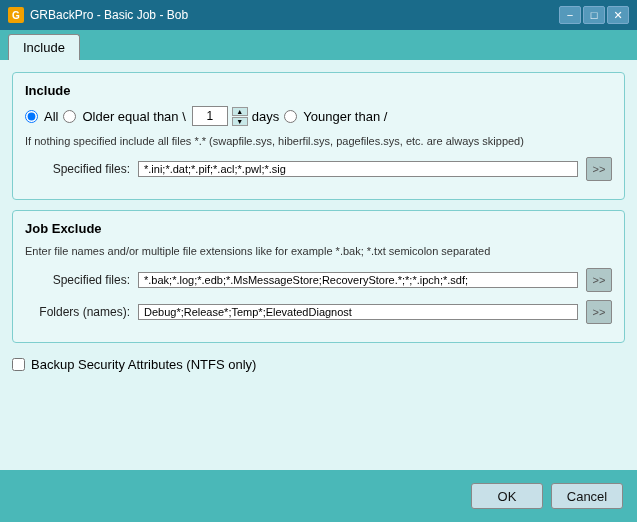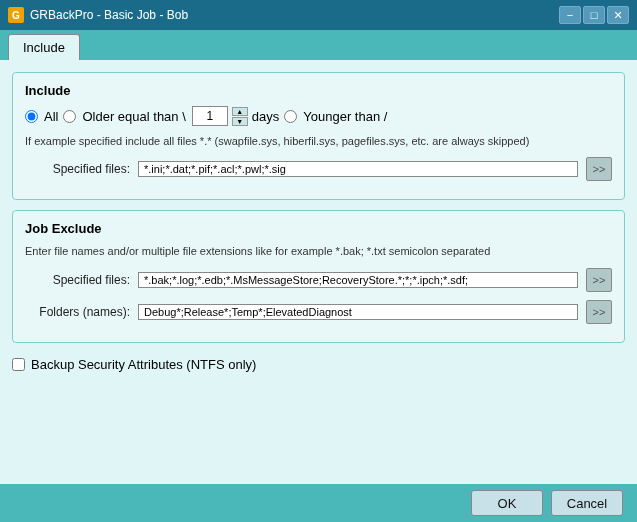--- a/index.html
+++ b/index.html
@@ -220,21 +220,21 @@
     }
 
     .checkbox-row {
       display: flex;
       align-items: center;
       gap: 6px;
       margin-top: 4px;
     }
 
     .bottom-bar {
-      height: 38px;
+      height: 52px;
       background: #4ab8b8;
       display: flex;
       align-items: center;
       justify-content: flex-end;
       padding: 0 14px;
       gap: 8px;
       flex-shrink: 0;
     }
 
     .dialog-btn {
@@ -290,21 +290,21 @@
             </div>
             <span>days</span>
           </div>
         </div>
         <div class="radio-row">
           <input type="radio" name="include_filter" id="r_younger" style="">
           <label for="r_younger">Younger than        /</label>
         </div>
       </div>
 
-      <div class="hint-text">If example specified include all files *.* (swapfile.sys, hiberfil.sys, pagefiles.sys, etc. are always skipped)</div>
+      <div class="hint-text">If nothing specified include all files *.* (swapfile.sys, hiberfil.sys, pagefiles.sys, etc. are always skipped)</div>
 
       <div class="field-row">
         <span class="field-label">Specified files:</span>
         <input type="text" class="field-input" value="*.ini;*.dat;*.pif;*.acl;*.pwl;*.sig" style="">
         <div class="expand-btn">&gt;&gt;</div>
       </div>
     </div>
 
     <div class="section-box">
       <div class="section-title">Job Exclude</div>

